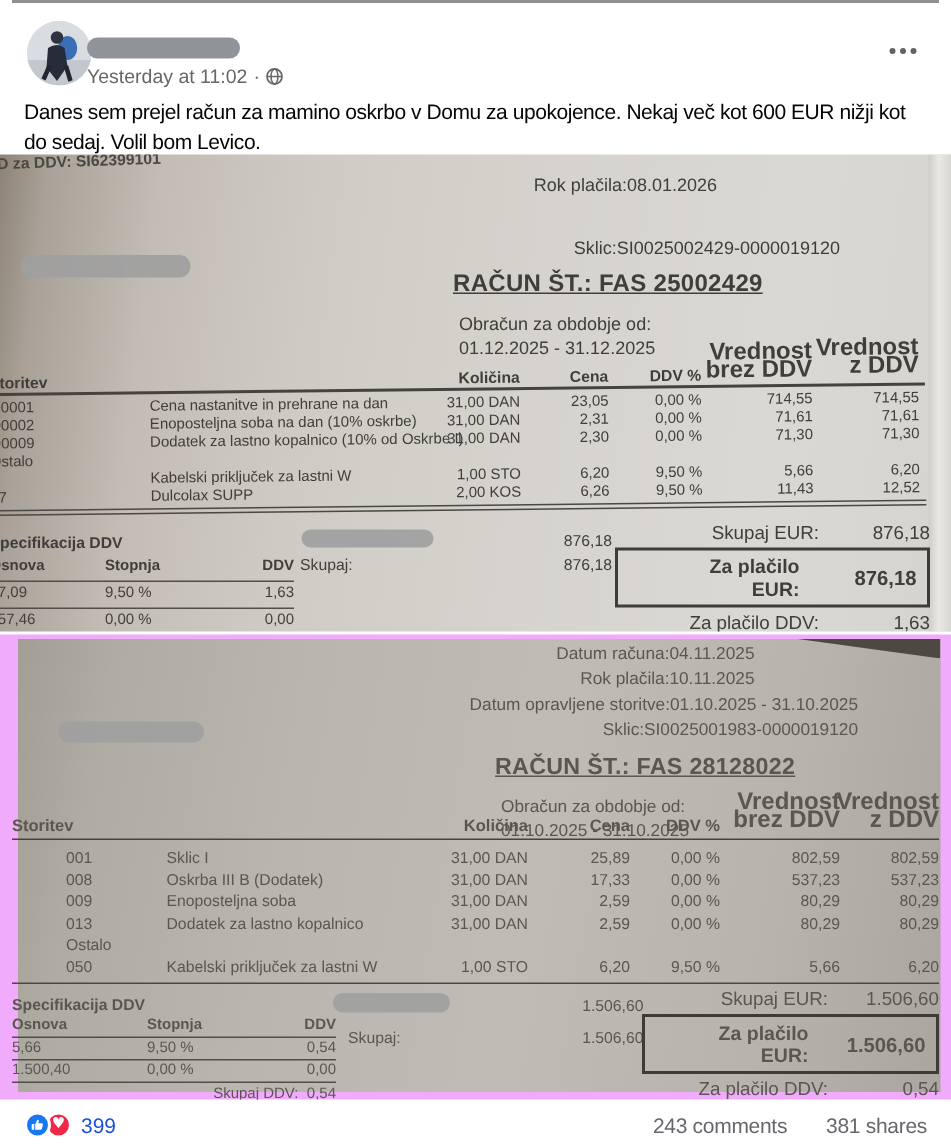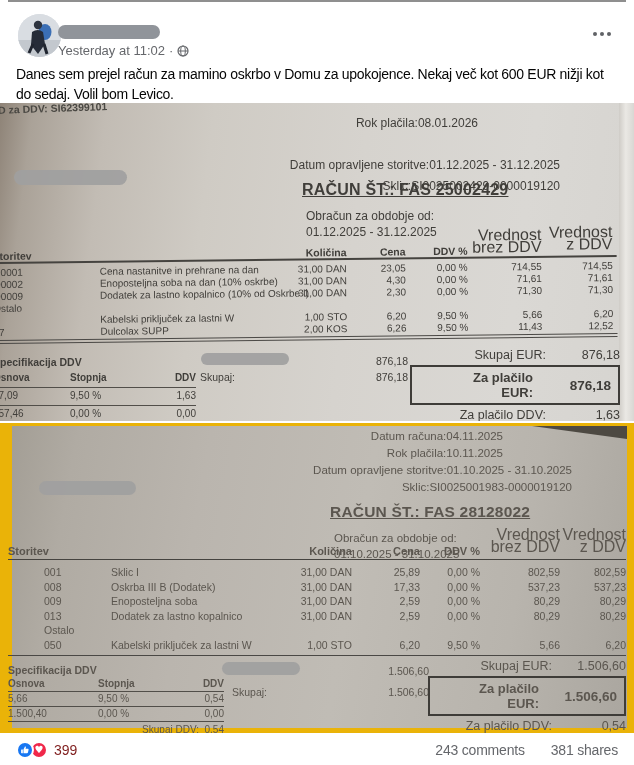--- a/index.html
+++ b/index.html
@@ -19,21 +19,21 @@
 
   .post-text{position:absolute;left:16px;top:64px;width:604px;font-size:14px;line-height:20px;
              letter-spacing:-0.3px;color:#050505;}
 
   
   .photo{position:absolute;left:0;width:634px;overflow:hidden;}
   .photo1{top:103px;height:318px;
      background:linear-gradient(97deg,#8e8377 0%,#aaa298 5%,#c2bcb4 16%,#cfcbc4 32%,#d6d3ce 55%,#dad8d4 80%,#d6d4d0 100%);}
   .photo1 .edge-strip{position:absolute;right:0;top:0;width:15px;height:100%;
      background:linear-gradient(90deg,#cfccc7,#eae8e4 45%,#d9d7d3);}
-  .photo2{top:423px;height:310px;background:#eab308;}
+  .photo2{top:423px;height:310px;background:#f0abfc;}
   .photo2 .paper{position:absolute;left:12px;right:7px;top:3px;bottom:5px;
      background:linear-gradient(100deg,#a39e95 0%,#b0aba3 10%,#bab5ae 30%,#c0bcb5 55%,#b8b4ad 80%,#aaa69f 100%);}
   .photo2 .dark-corner{position:absolute;top:3px;right:7px;width:95px;height:13px;background:#4d4942;
      clip-path:polygon(0 0,100% 0,100% 100%);}
 
   .inv1-ink{color:#403e3a;}
   .photo2 .content{position:absolute;inset:0;filter:blur(.3px);color:#5b564f;}
 
   .blur-pill{position:absolute;background:#a0a0a0;opacity:.92;border-radius:8px;}
 
@@ -52,21 +52,21 @@
   .p1 .tableblock{transform:rotate(-0.65deg);transform-origin:0 60%;}
   .hdr{font-weight:700;}
   .tbl-hdr-row span,.inv-row span{position:absolute;white-space:nowrap;}
   .c-code{left:8px;} .c-desc{left:75px;}
   .c-qty,.c-price,.c-vat,.c-net,.c-gross{text-align:right;}
   .p1 .c-code{left:-7px;} .p1 .c-desc{left:100px;}
   .p1 .c-qty{right:287px;} .p1 .c-price{right:228px;} .p1 .c-vat{right:166px;}
   .p1 .c-net{right:92px;}  .p1 .c-gross{right:21px;}
   .p2 .c-qty{right:282px;} .p2 .c-price{right:214px;} .p2 .c-vat{right:154px;}
   .p2 .c-net{right:74px;}  .p2 .c-gross{right:8px;}
-  .hdr-stack{position:absolute;text-align:right;line-height:12px;font-weight:400;white-space:nowrap;}
+  .hdr-stack{position:absolute;text-align:right;line-height:12px;font-weight:700;white-space:nowrap;}
   .hdr-stack span{display:block;}
   .tbl-rule{position:absolute;height:0;border-top:2px solid #45433f;}
   .rows-holder{position:absolute;left:0;right:0;}
   .inv-row{position:relative;}
   .p1 .inv-row{height:12.1px;font-size:10px;}
   .p2 .inv-row{height:14.6px;font-size:10.5px;margin-left:36px;}
   .heavy-line{position:absolute;border-top:1px solid #4a4845;border-bottom:1px solid #4a4845;height:2px;}
 
   
   .spec{position:absolute;font-size:10px;}
@@ -89,21 +89,21 @@
   .t-box .lbl{font-size:13px;font-weight:700;margin-left:32px;} .t-box .val{font-size:13.5px;font-weight:700;min-width:56px;text-align:right;}
 
   
   .footer{position:absolute;left:0;right:0;top:737px;height:28px;}
   .rx-icons{position:absolute;left:16px;top:4px;height:18px;}
   .rx{position:absolute;top:0;width:18px;height:18px;border-radius:50%;border:2px solid #fff;box-sizing:border-box;
       display:flex;align-items:center;justify-content:center;}
   .rx-like{left:0;z-index:2;background:#1877f2;}
   .rx-love{left:14px;z-index:1;background:#f0284a;}
   .rx-love .heart{color:#fff;font-family:"DejaVu Sans",sans-serif;font-size:10px;line-height:14px;}
-  .rx-count{position:absolute;left:54px;top:5px;font-size:14px;color:#7f1d1d;cursor:pointer;}
+  .rx-count{position:absolute;left:54px;top:5px;font-size:14px;color:#1d4ed8;cursor:pointer;}
   .foot-right{position:absolute;right:16px;top:5px;font-size:14px;letter-spacing:-0.2px;color:#65676b;display:flex;gap:26px;}
   .foot-right span{cursor:pointer;}
 </style>
 </head>
 <body>
 
 <div class="top-line"></div>
 
 <div class="avatar">
   <svg width="43" height="43" viewBox="0 0 43 43">
@@ -135,21 +135,20 @@
 
 <div class="photo photo1 p1 inv1-ink">
   <div class="edge-strip"></div>
 
   <div class="vat-id">ID za DDV: SI62399101</div>
 
   <div class="meta p1m" style="right:156px;top:10px;">
     <div>Rok plačila:08.01.2026</div>
   </div>
   <div class="meta p1m" style="right:74px;top:52px;">
-    <div>Datum opravljene storitve:01.12.2025 - 31.12.2025</div>
     <div>Sklic:SI0025002429-0000019120</div>
   </div>
 
   <div class="blur-pill" style="left:14px;top:67px;width:113px;height:15px;"></div>
 
   <div class="inv-title" style="left:302px;top:78px;">RAČUN ŠT.: FAS 25002429</div>
 
   <div class="period" style="left:306px;top:106px;">
     <div>Obračun za obdobje od:</div>
     <div>01.12.2025 - 31.12.2025</div>
@@ -179,21 +178,21 @@
         <span class="c-qty">31,00  DAN</span>
         <span class="c-price">23,05</span>
         <span class="c-vat">0,00 %</span>
         <span class="c-net">714,55</span>
         <span class="c-gross">714,55</span>
       </div>
         <div class="inv-row">
         <span class="c-code">O0002</span>
         <span class="c-desc">Enoposteljna soba na dan (10% oskrbe)</span>
         <span class="c-qty">31,00  DAN</span>
-        <span class="c-price">4,30</span>
+        <span class="c-price">2,31</span>
         <span class="c-vat">0,00 %</span>
         <span class="c-net">71,61</span>
         <span class="c-gross">71,61</span>
       </div>
         <div class="inv-row">
         <span class="c-code">O0009</span>
         <span class="c-desc">Dodatek za lastno kopalnico (10% od Oskrbe I)</span>
         <span class="c-qty">31,00  DAN</span>
         <span class="c-price">2,30</span>
         <span class="c-vat">0,00 %</span>

